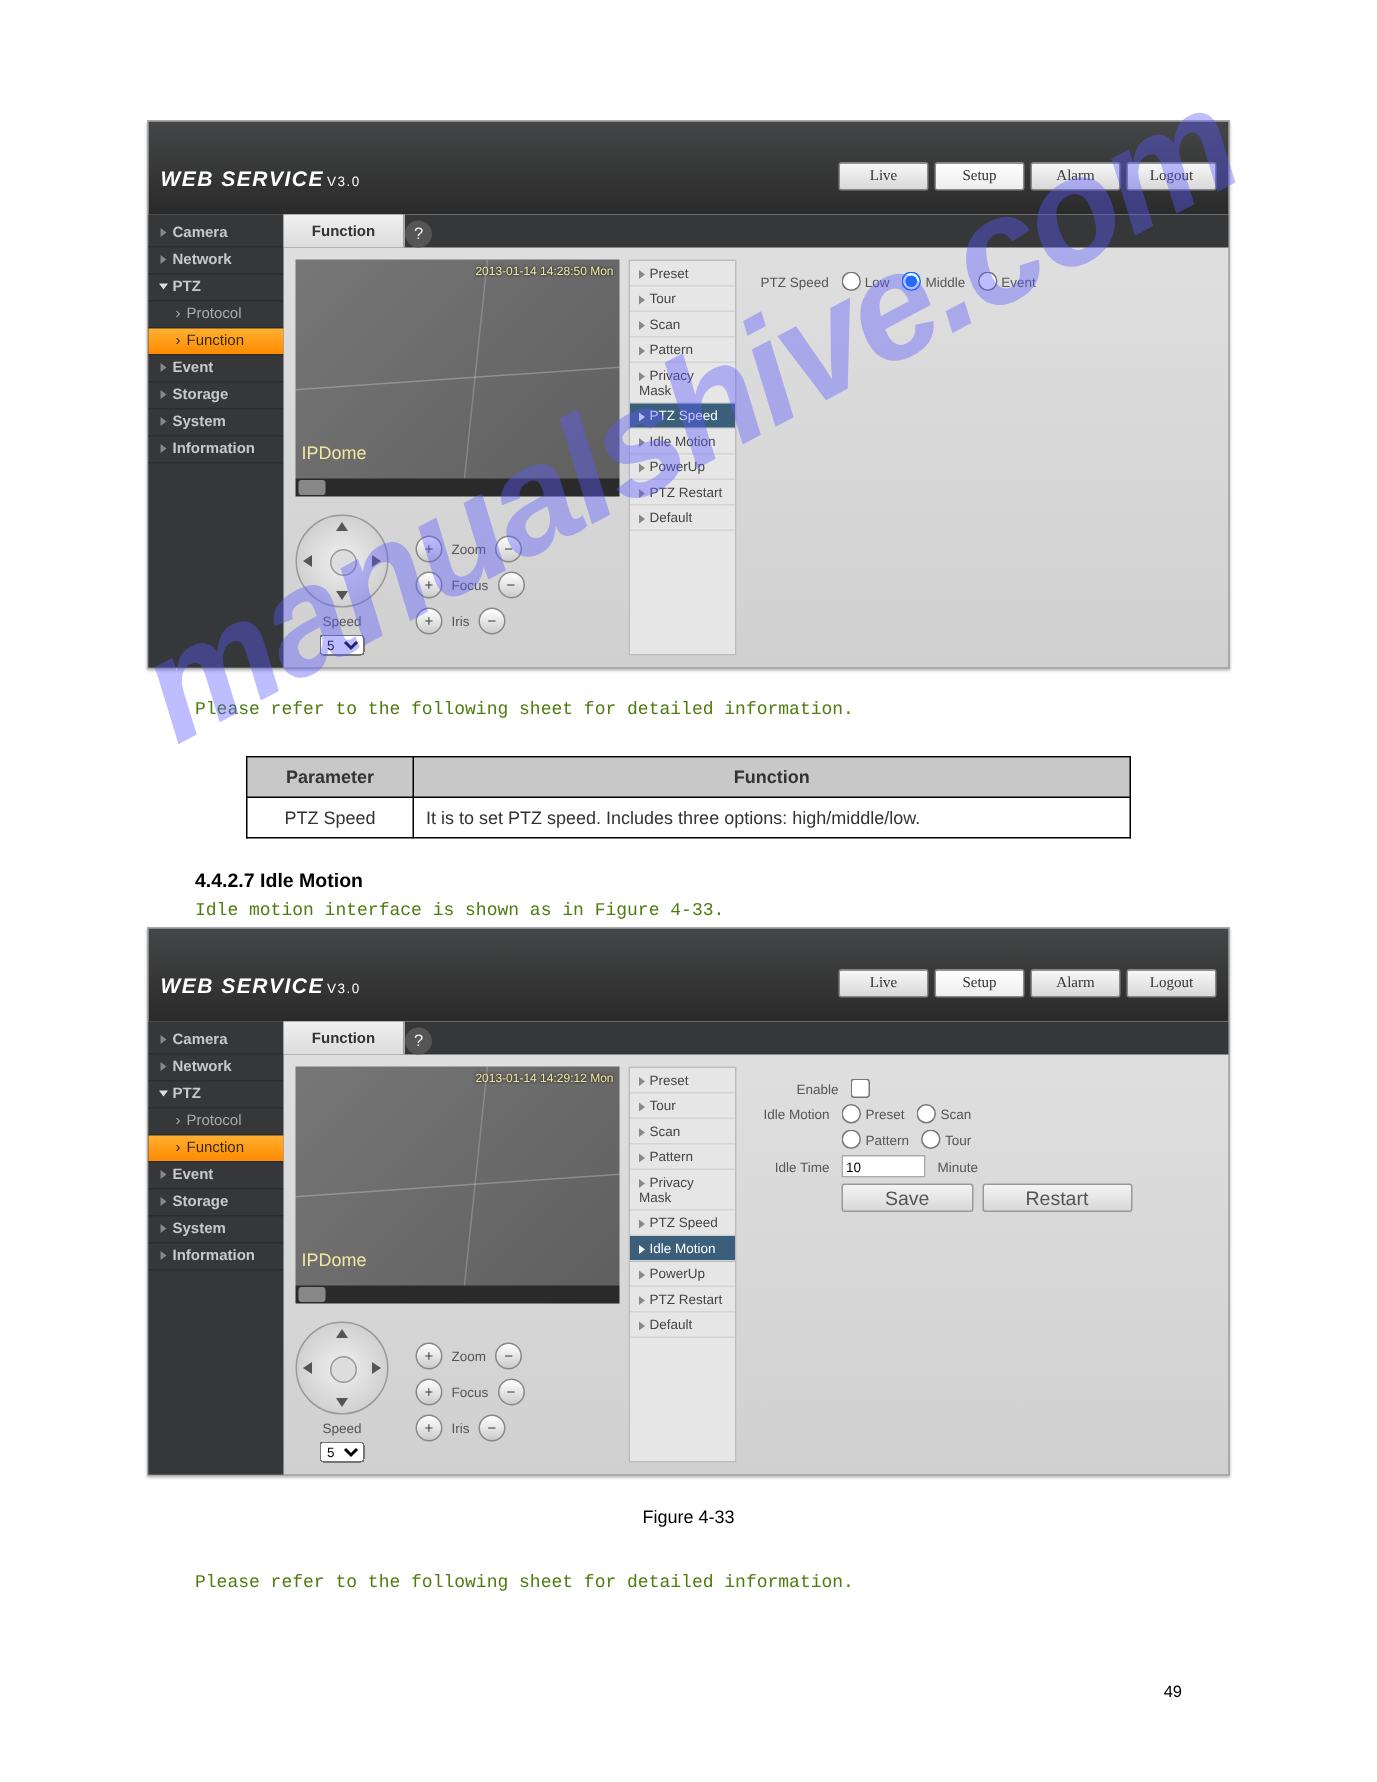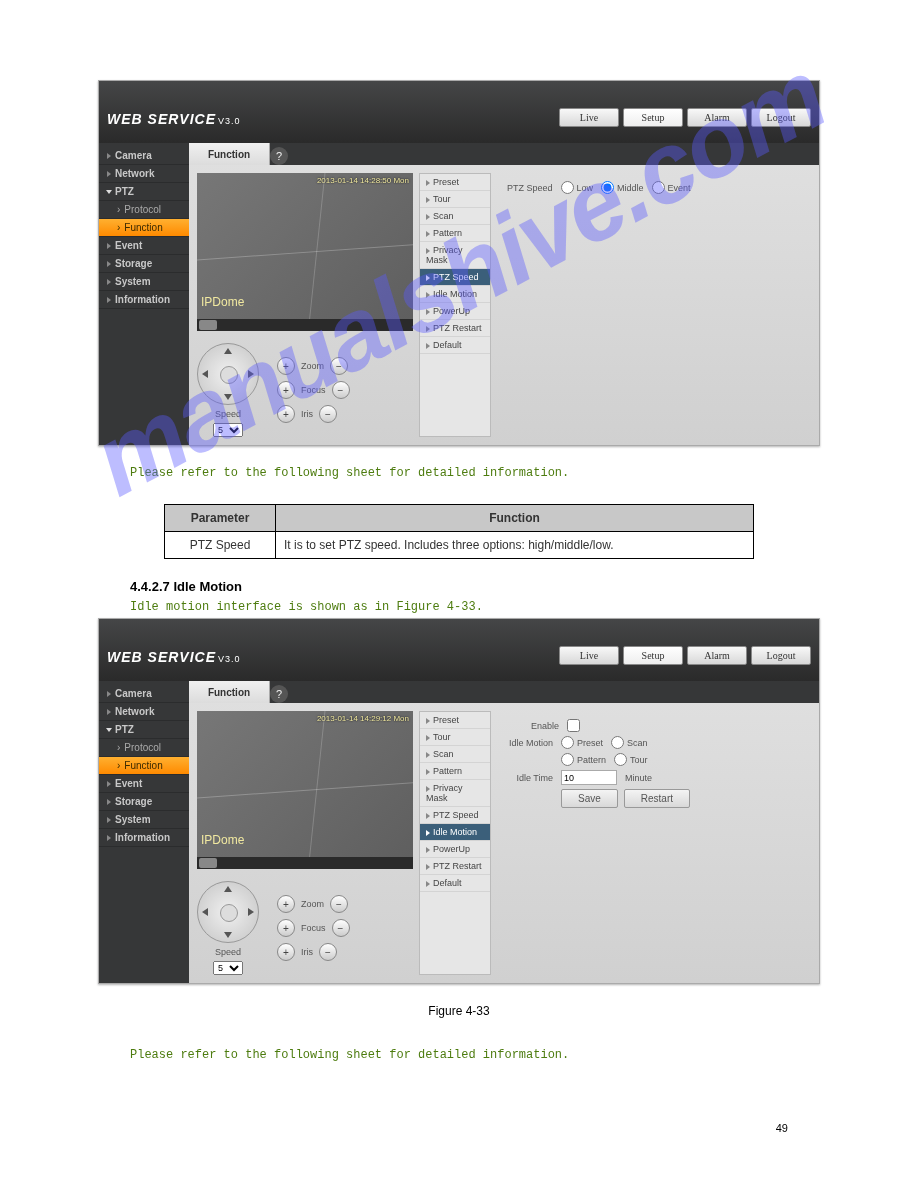--- a/index.html
+++ b/index.html
@@ -55,21 +55,21 @@
   .func-item { padding:3px 6px; font-size:9px; color:#444; cursor:pointer; border-bottom:1px solid #d4d4d4;}
   .func-item .fa { display:inline-block; width:0; height:0; border-top:3px solid transparent; border-bottom:3px solid transparent; border-left:4px solid #888; margin-right:3px; vertical-align:middle;}
   .func-item.sel { background:#3b5f7a; color:#fff; }
   .func-item.sel .fa { border-left-color:#fff; }
 
   .rightpane { flex:1; padding:4px 10px; font-size:9px; color:#555; }
   .rrow { display:flex; align-items:center; gap:8px; margin:4px 0;}
   .rrow label { display:flex; align-items:center; gap:3px; }
   input[type=radio],input[type=checkbox]{ margin:0; }
   input[type=text]{ width:50px; height:13px; font-size:9px; border:1px solid #aaa; padding:0 2px;}
-  .btn { background:linear-gradient(#f4f4f4,#d8d8d8); border:1px solid #999; height:17px; padding:0 16px; font-size:10px; border-radius:2px; cursor:pointer; display:flex; align-items:center;}
+  .btn { background:linear-gradient(#f4f4f4,#d8d8d8); border:1px solid #999; height:17px; padding:0 28px; font-size:13px; border-radius:2px; cursor:pointer; display:flex; align-items:center;}
 
   .caption { text-align:center; font-size:12px; margin:6px 0 30px 0; color:#000;}
   .bodytext { font-size:12px; color:#4d7c0f; margin:4px 90px;font-family:Liberation Mono, monospace; }
 
   .ptable { width:590px; margin:24px auto 20px auto; border-collapse:collapse; }
   .ptable td,.ptable th { border:1px solid #000; font-size:12px; }
   .ptable th { background:#c8c8c8; font-weight:bold; text-align:center; height:24px;}
   .ptable td { padding:6px 8px; vertical-align:top; }
   .ptable td.pcell { width:94px; text-align:center; }
 

